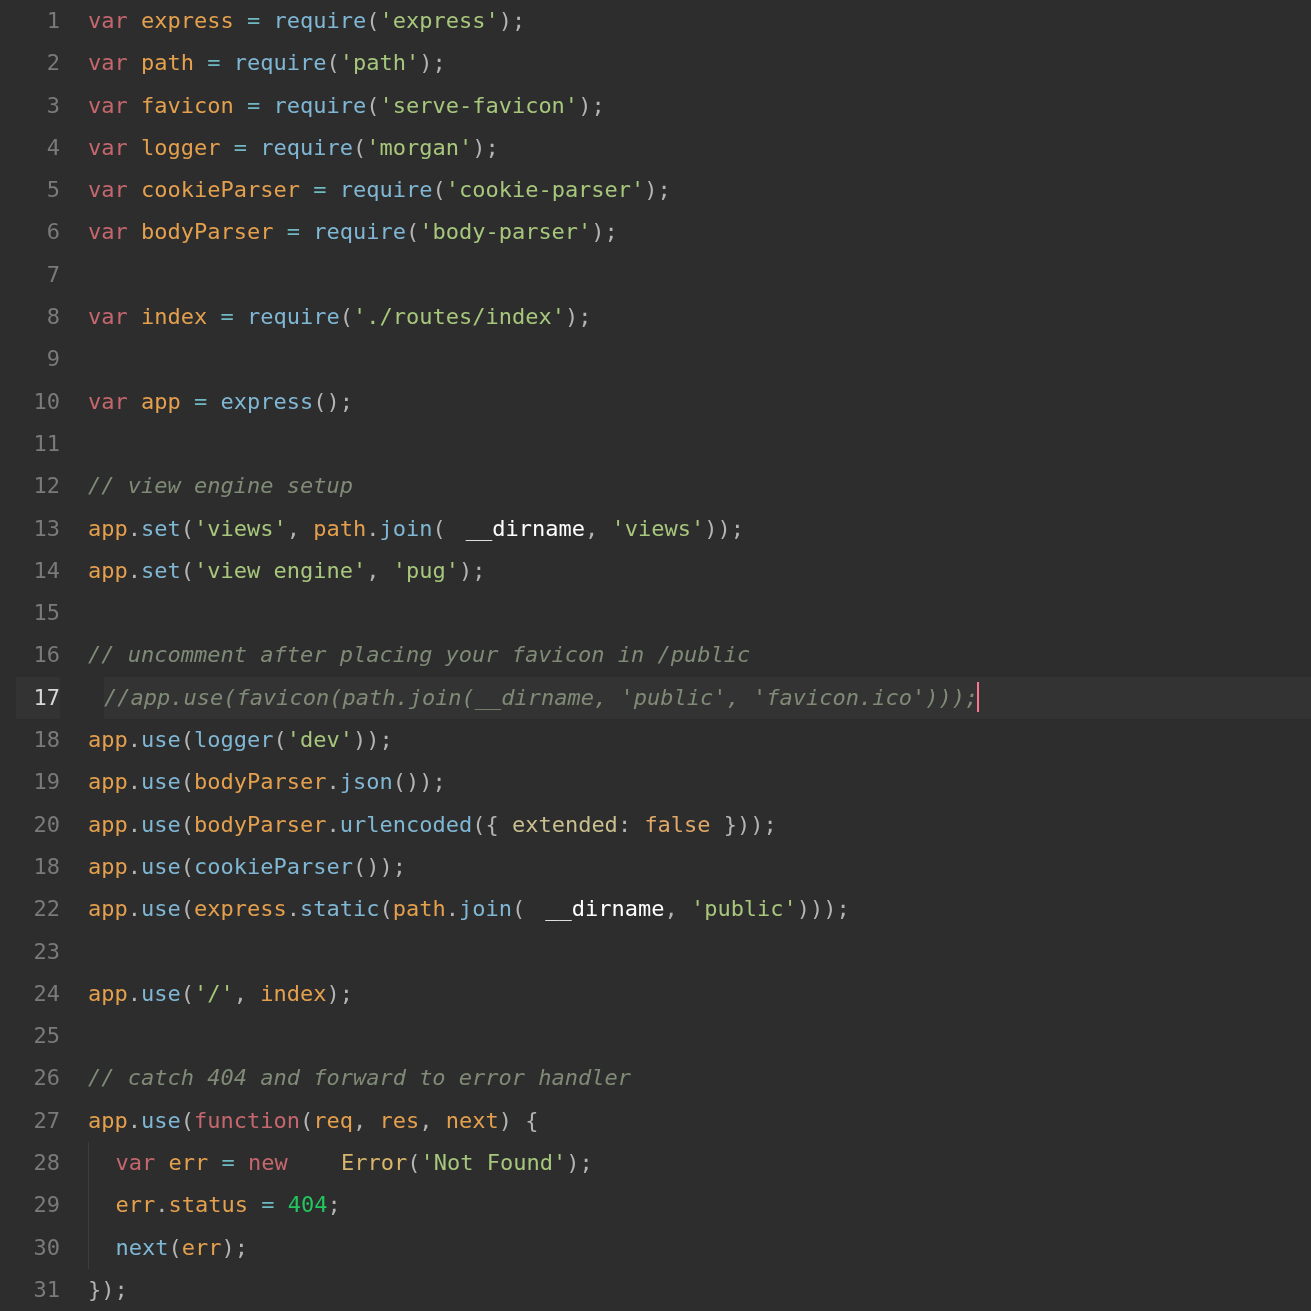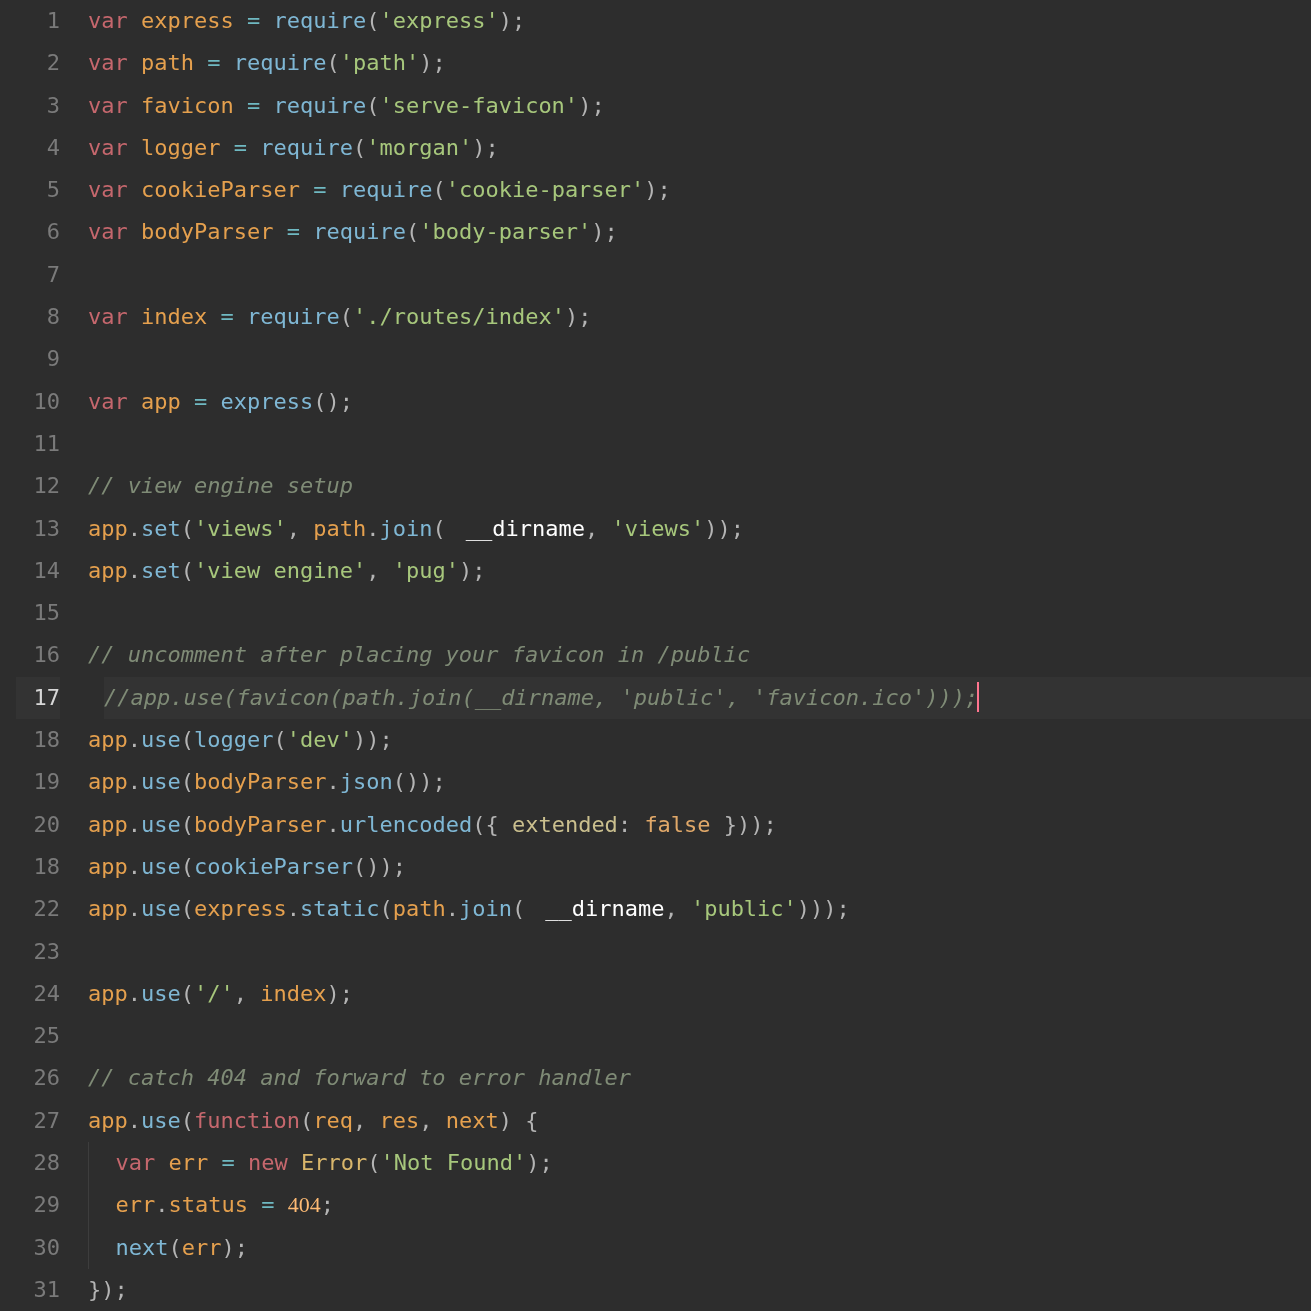--- a/index.html
+++ b/index.html
@@ -58,26 +58,26 @@
     height: 42.3px;
     vertical-align: top;
     box-sizing: border-box;
   }
 
   
   .kw    { color: #c5676d; }      
   .id    { color: #e5a04e; }      
   .call  { color: #7fb7d4; }      
   .str   { color: #a7c77c; }      
-  .num   { color: #fdba74; font-family: Liberation Serif, serif; }      
+  .num   { color: #22c55e; }      
   .prop  { color: #cabf8e; }      
   .bool  { color: #e0a869; }      
   .cmt   { color: #7f8b76; font-style: italic; } 
   .dir   { color: #ffffff; margin-left: 20px; }      
-  .cls   { color: #d9b66b; }      
+  .cls   { color: #d9b66b; margin-left: 40px; }      
   .op    { color: #6fb9c2; }      
   .punc  { color: #b4b4b4; }      
   .param { color: #e5a04e; }
 </style>
 </head>
 <body>
 
 <div class="editor">
   <div class="gutter" id="gutter">
       <div class="line">1</div>

